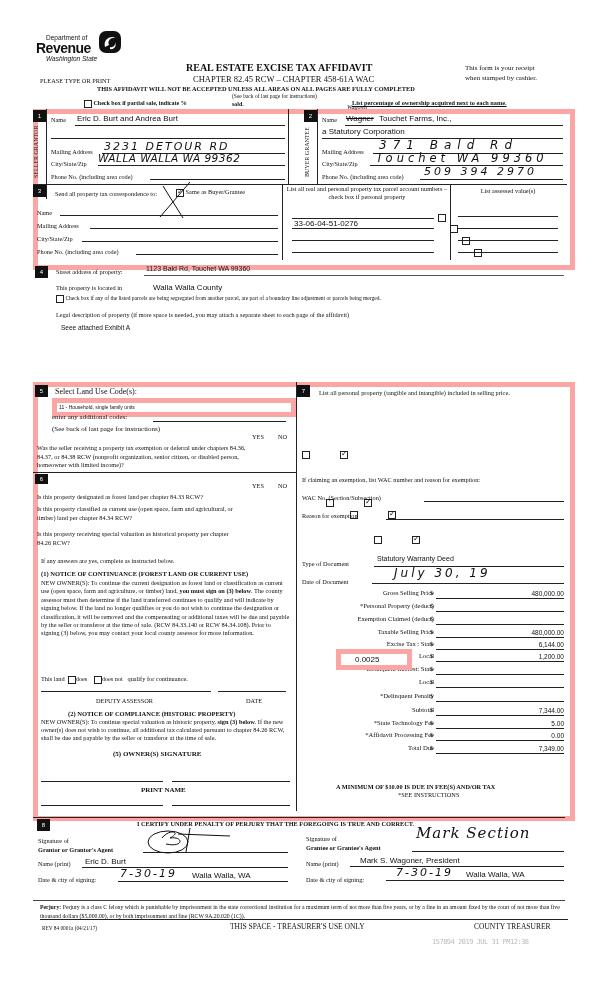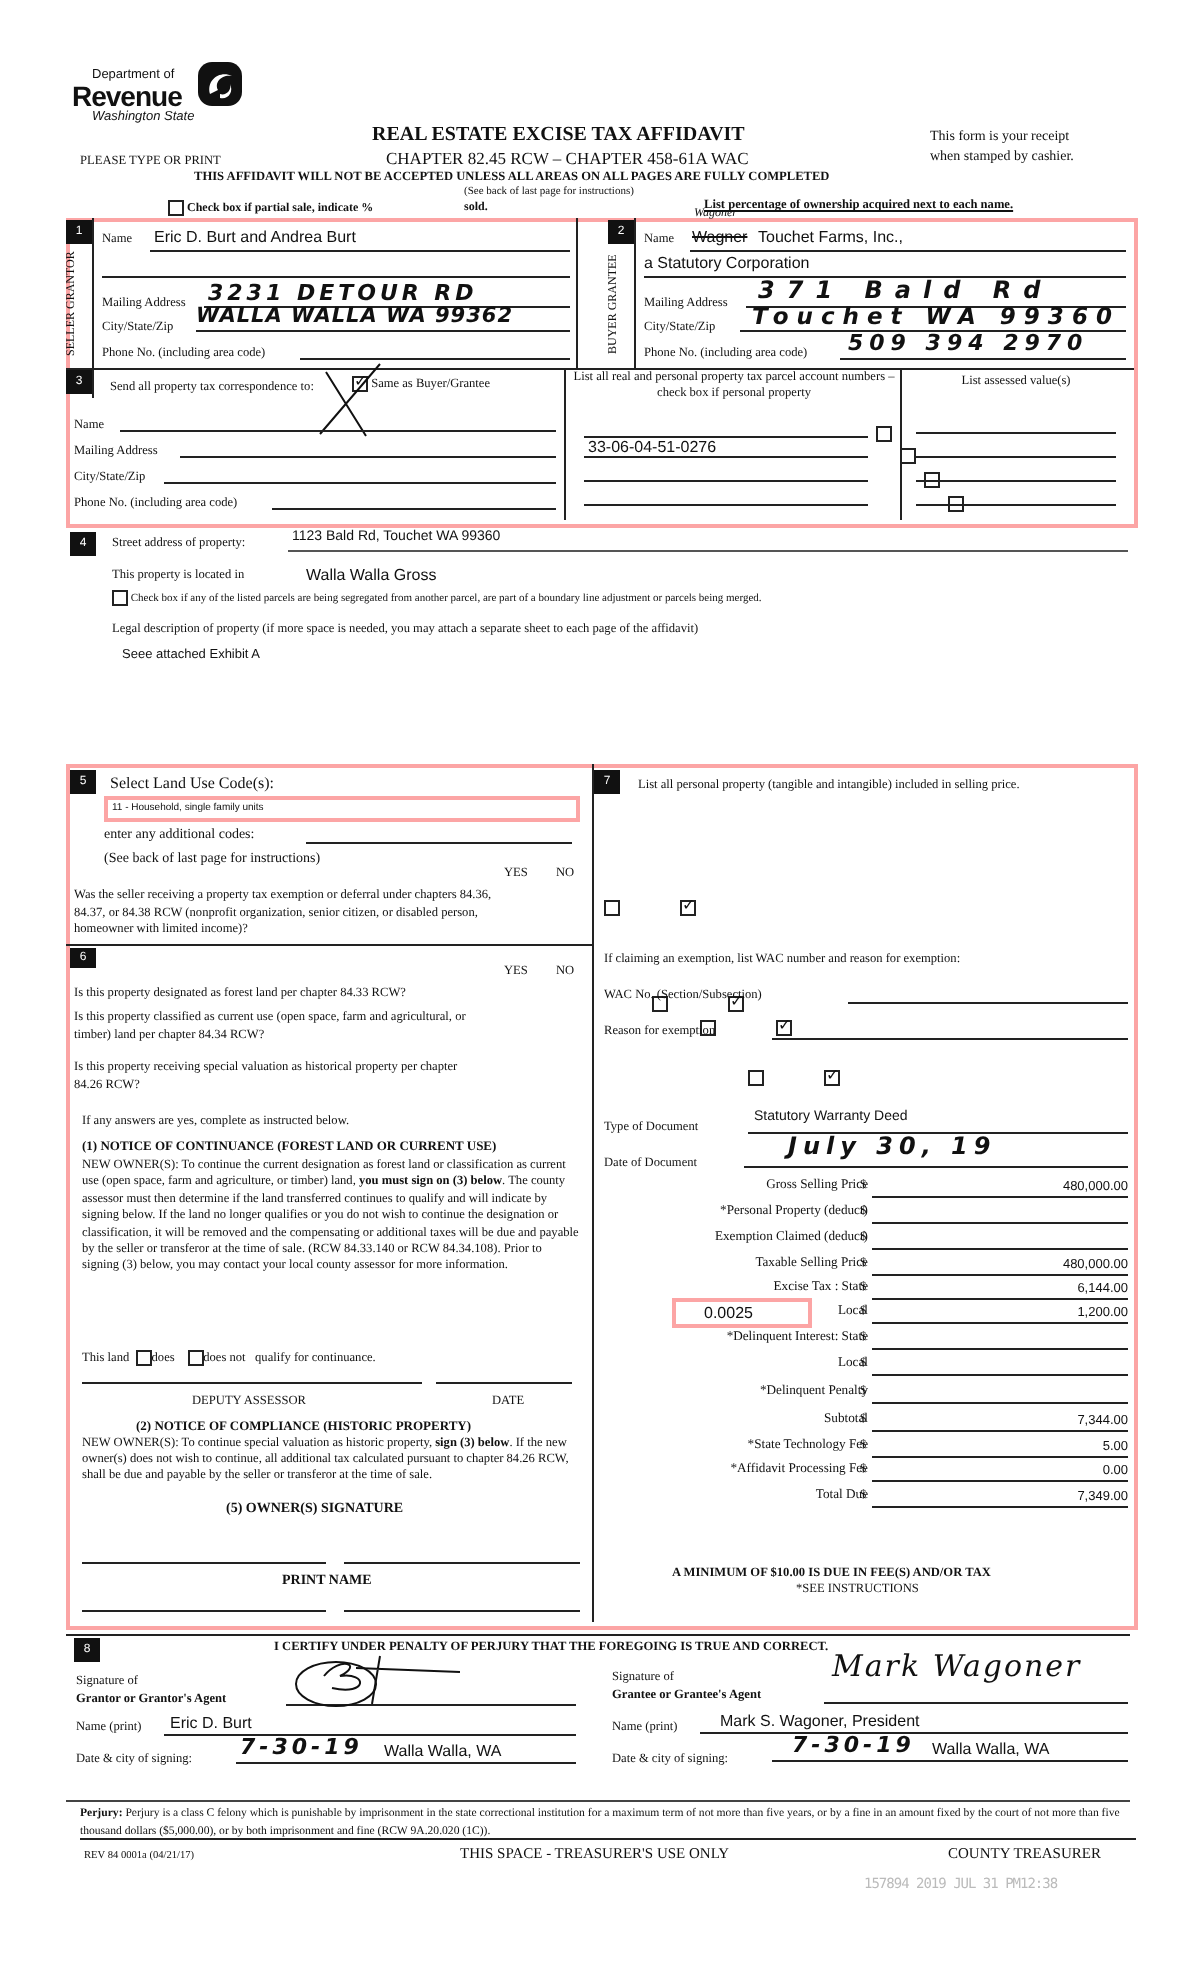--- a/index.html
+++ b/index.html
@@ -1,29 +1,29 @@
 <!DOCTYPE html>
 <html><head>
 <meta charset="utf-8">
 <style>
   html, body { margin:0; padding:0; background:#fff; }
   body { width:600px; height:984px; position:relative; overflow:hidden; font-family:"Liberation Serif", serif; color:#111; }
   .abs { position:absolute; }
   .sans { font-family:"Liberation Sans", sans-serif; }
-  .hand { font-family:"DejaVu Sans", sans-serif; font-style:italic; letter-spacing:2px;font-weight:bold; }
+  .hand { font-family:"DejaVu Sans", sans-serif; font-style:italic; letter-spacing:2px; }
   .line { border-bottom:1px solid #222; }
   .num { background:#111; color:#fff; font-size:6px; width:13px; height:12px; display:flex; align-items:center; justify-content:center; font-family:"Liberation Sans", sans-serif; }
   .cb { display:inline-block; width:8px; height:8px; border:1px solid #222; background:#fff; vertical-align:middle; box-sizing:border-box; position:relative; }
   .cb.checked::after { content:"✓"; position:absolute; left:0px; top:-3px; font-size:8px; line-height:10px; font-family:"DejaVu Sans", sans-serif; }
   .t6 { font-size:6.3px; }
   .t7 { font-size:7px; }
   .t8 { font-size:8px; }
   .fill { font-family:"Liberation Sans", sans-serif; font-size:8px; }
   .vlabel { writing-mode:vertical-rl; transform:rotate(180deg); font-size:6px; text-align:center; line-height:7px; }
-  .box { border:2px solid #fca5a5; }
+  .box { border:5px solid #fca5a5; }
   .amt { position:absolute; right:0; bottom:1px; font-family:"Liberation Sans", sans-serif; font-size:6.5px; }
 </style>
 </head>
 <body>
 
 
 
 
 <div class="abs" style="left:36px;top:28px;width:100px;height:40px;text-align:right;">
   <div class="abs sans" style="left:10px;top:6px;font-size:6.5px;">Department of</div>
@@ -144,21 +144,21 @@
 <span class="abs cb" style="left:438px;top:243px;"></span>
 <div class="abs line" style="left:458px;top:246px;width:100px;height:6px;"></div>
 
 
 <div class="abs num" style="left:35px;top:266px;">4</div>
 <div class="abs t6" style="left:56px;top:268px;">Street address of property:</div>
 <div class="abs" style="left:144px;top:265px;width:420px;height:10px;border-bottom:1px solid #555;">
   <span class="fill" style="position:absolute;left:2px;top:0;font-size:7px;">1123 Bald Rd, Touchet WA 99360</span>
 </div>
 <div class="abs t6" style="left:56px;top:284px;">This property is located in</div>
-<div class="abs fill" style="left:153px;top:283px;">Walla Walla Gross</div>
+<div class="abs fill" style="left:153px;top:283px;">Walla Walla County</div>
 <div class="abs" style="left:56px;top:295px;font-size:5.5px;white-space:nowrap;">
   <span class="cb"></span>
   <span>Check box if any of the listed parcels are being segregated from another parcel, are part of a boundary line adjustment or parcels being merged.</span>
 </div>
 <div class="abs t6" style="left:56px;top:311px;">Legal description of property (if more space is needed, you may attach a separate sheet to each page of the affidavit)</div>
 <div class="abs fill" style="left:61px;top:324px;font-size:6.5px;">Seee attached Exhibit A</div>
 
 
 <div class="abs box" style="left:33px;top:382px;width:532px;height:429px;"></div>
 <div class="abs" style="left:296px;top:382px;height:429px;border-left:1px solid #222;"></div>
@@ -330,21 +330,21 @@
 </div>
 <div class="abs t6" style="left:38px;top:876px;">Date &amp; city of signing:</div>
 <div class="abs line" style="left:118px;top:868px;width:170px;height:13px;">
   <span class="hand" style="position:absolute;left:2px;top:-1px;font-size:11px;letter-spacing:2px;">7-30-19</span>
   <span class="fill" style="position:absolute;left:74px;top:3px;">Walla Walla, WA</span>
 </div>
 
 <div class="abs t6" style="left:306px;top:835px;">Signature of</div>
 <div class="abs t6" style="left:306px;top:844px;font-weight:bold;">Grantee or Grantee's Agent</div>
 <div class="abs line" style="left:412px;top:840px;width:152px;height:11px;"></div>
-<div class="abs" style="left:416px;top:824px;font-family:'DejaVu Serif', serif;font-style:italic;font-size:15px;letter-spacing:1px;">Mark Wagoner</div>
+<div class="abs" style="left:416px;top:824px;font-family:'DejaVu Serif', serif;font-style:italic;font-size:15px;letter-spacing:1px;">Mark Section</div>
 <div class="abs t6" style="left:306px;top:860px;">Name (print)</div>
 <div class="abs line" style="left:350px;top:856px;width:214px;height:10px;">
   <span class="fill" style="position:absolute;left:10px;top:0;">Mark S. Wagoner, President</span>
 </div>
 <div class="abs t6" style="left:306px;top:876px;">Date &amp; city of signing:</div>
 <div class="abs line" style="left:386px;top:867px;width:178px;height:13px;">
   <span class="hand" style="position:absolute;left:10px;top:-1px;font-size:11px;letter-spacing:2px;">7-30-19</span>
   <span class="fill" style="position:absolute;left:80px;top:3px;">Walla Walla, WA</span>
 </div>
 

